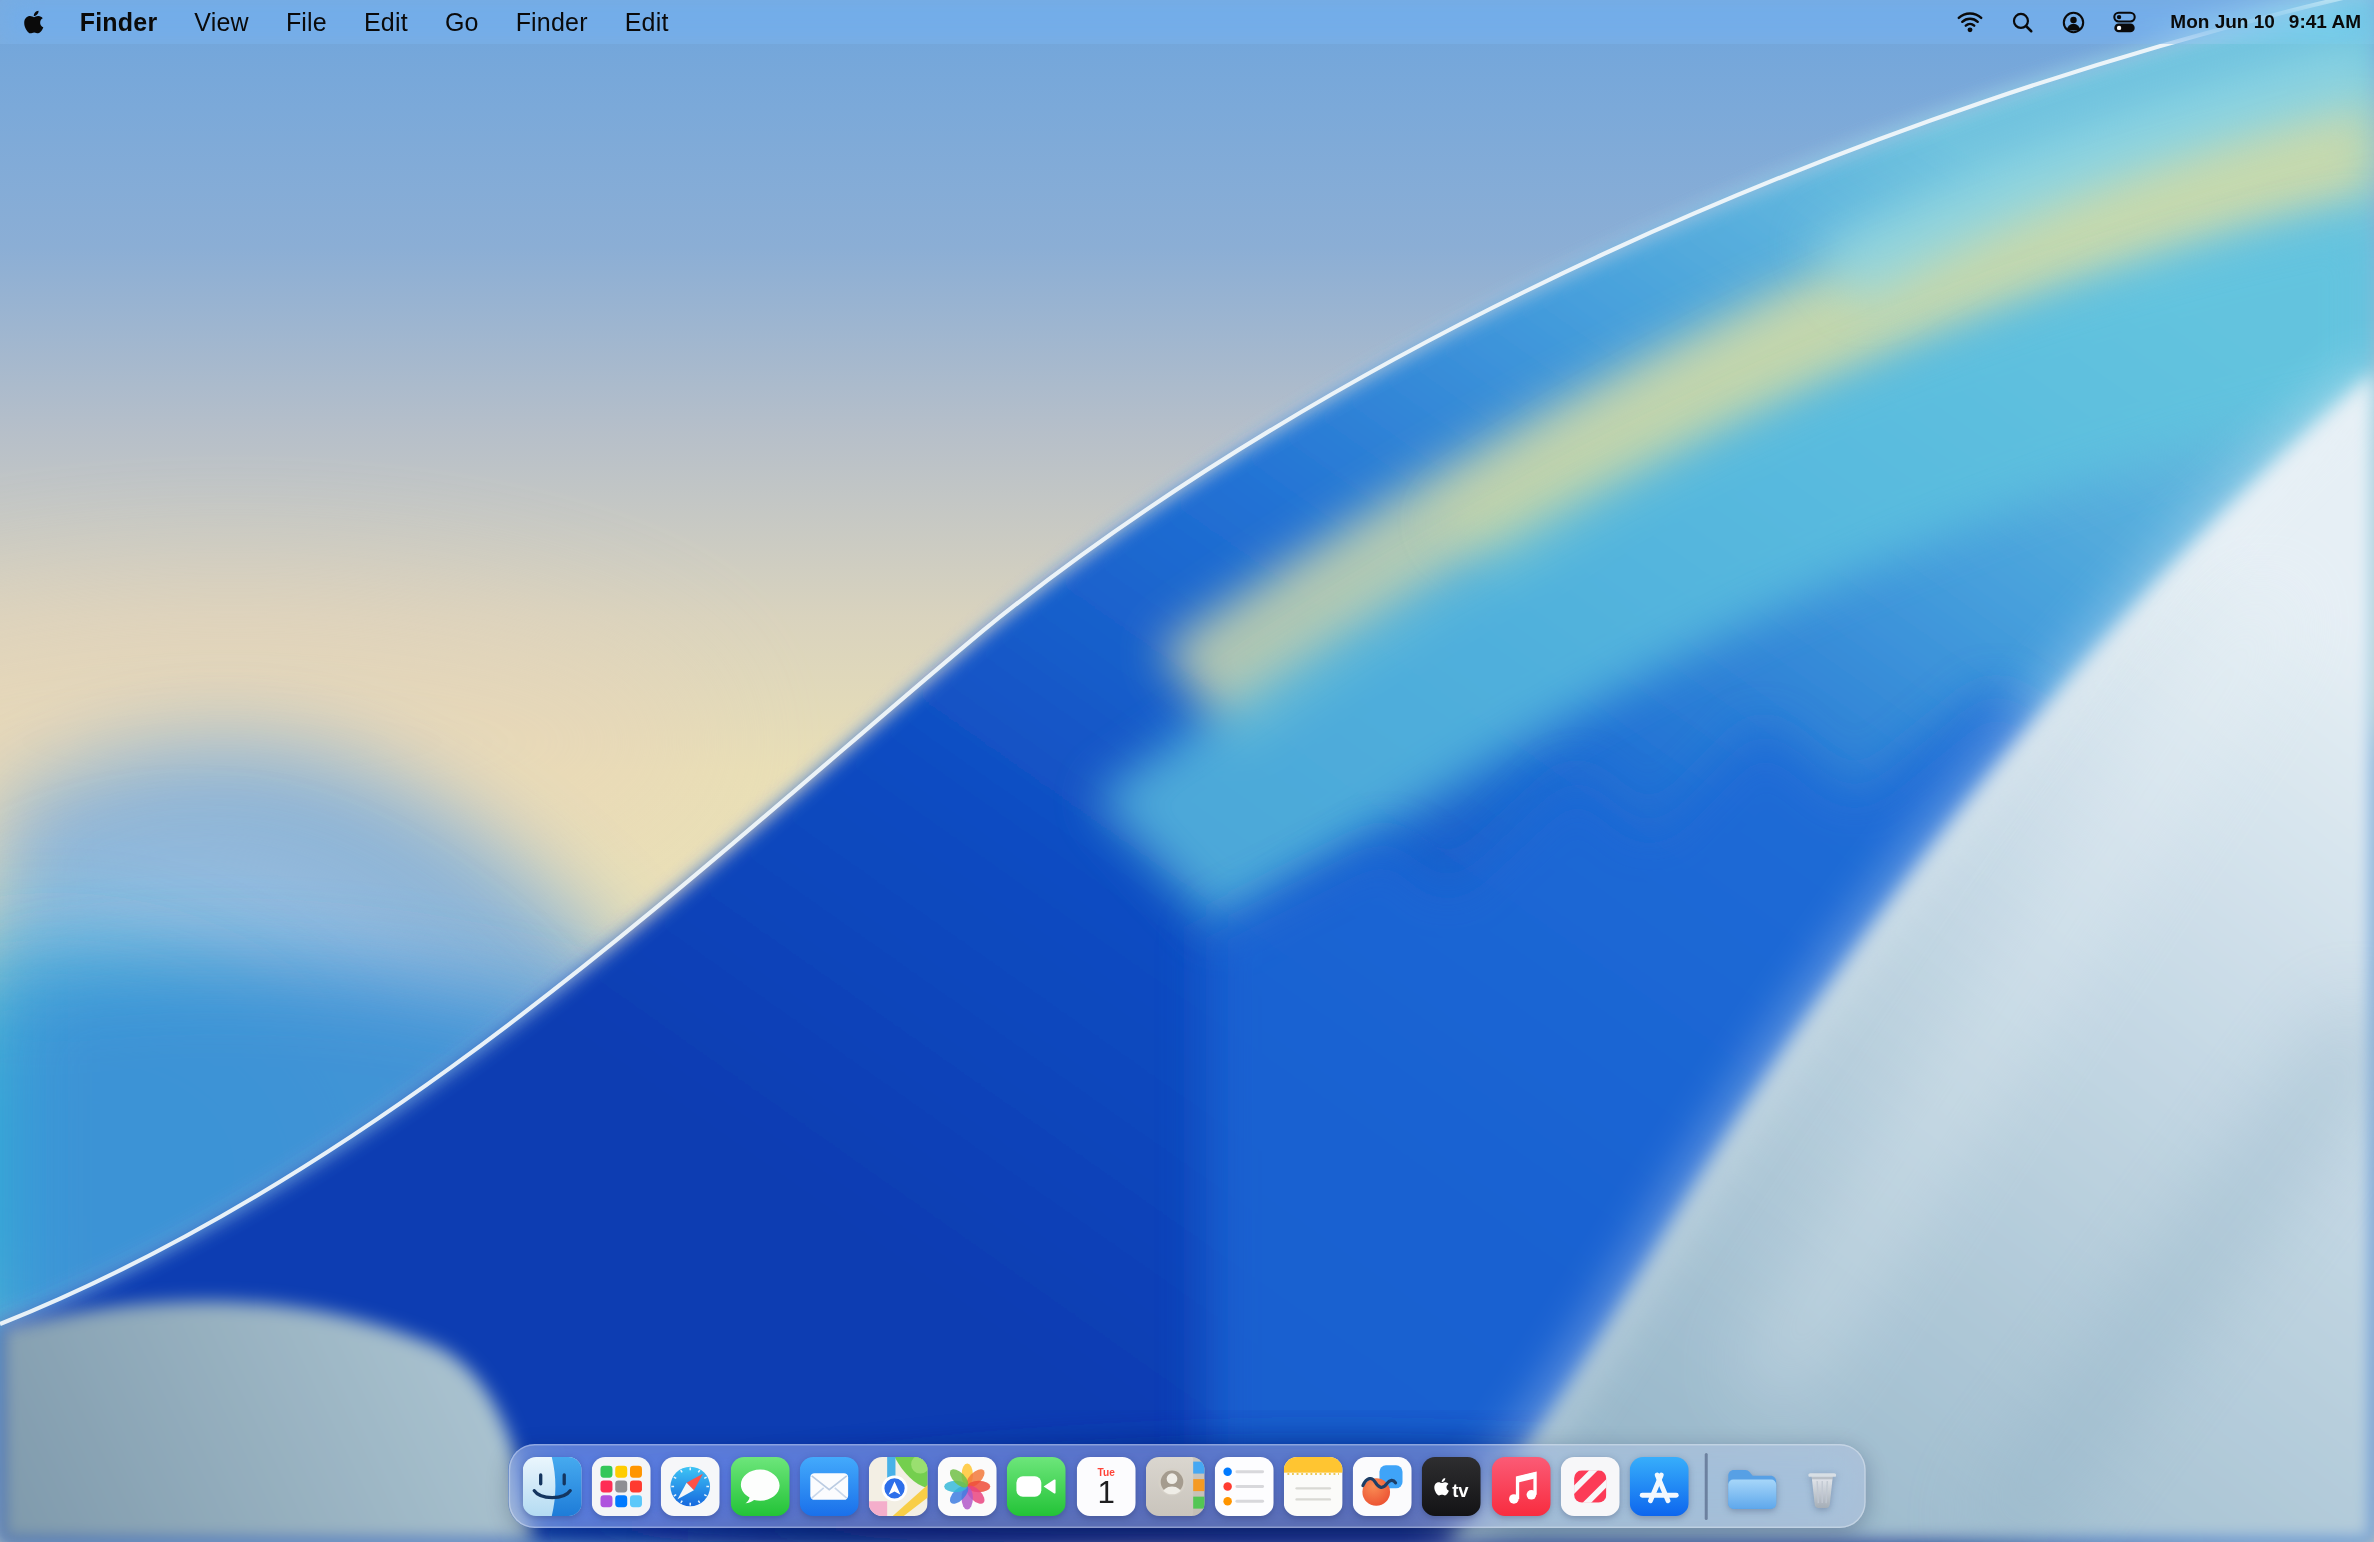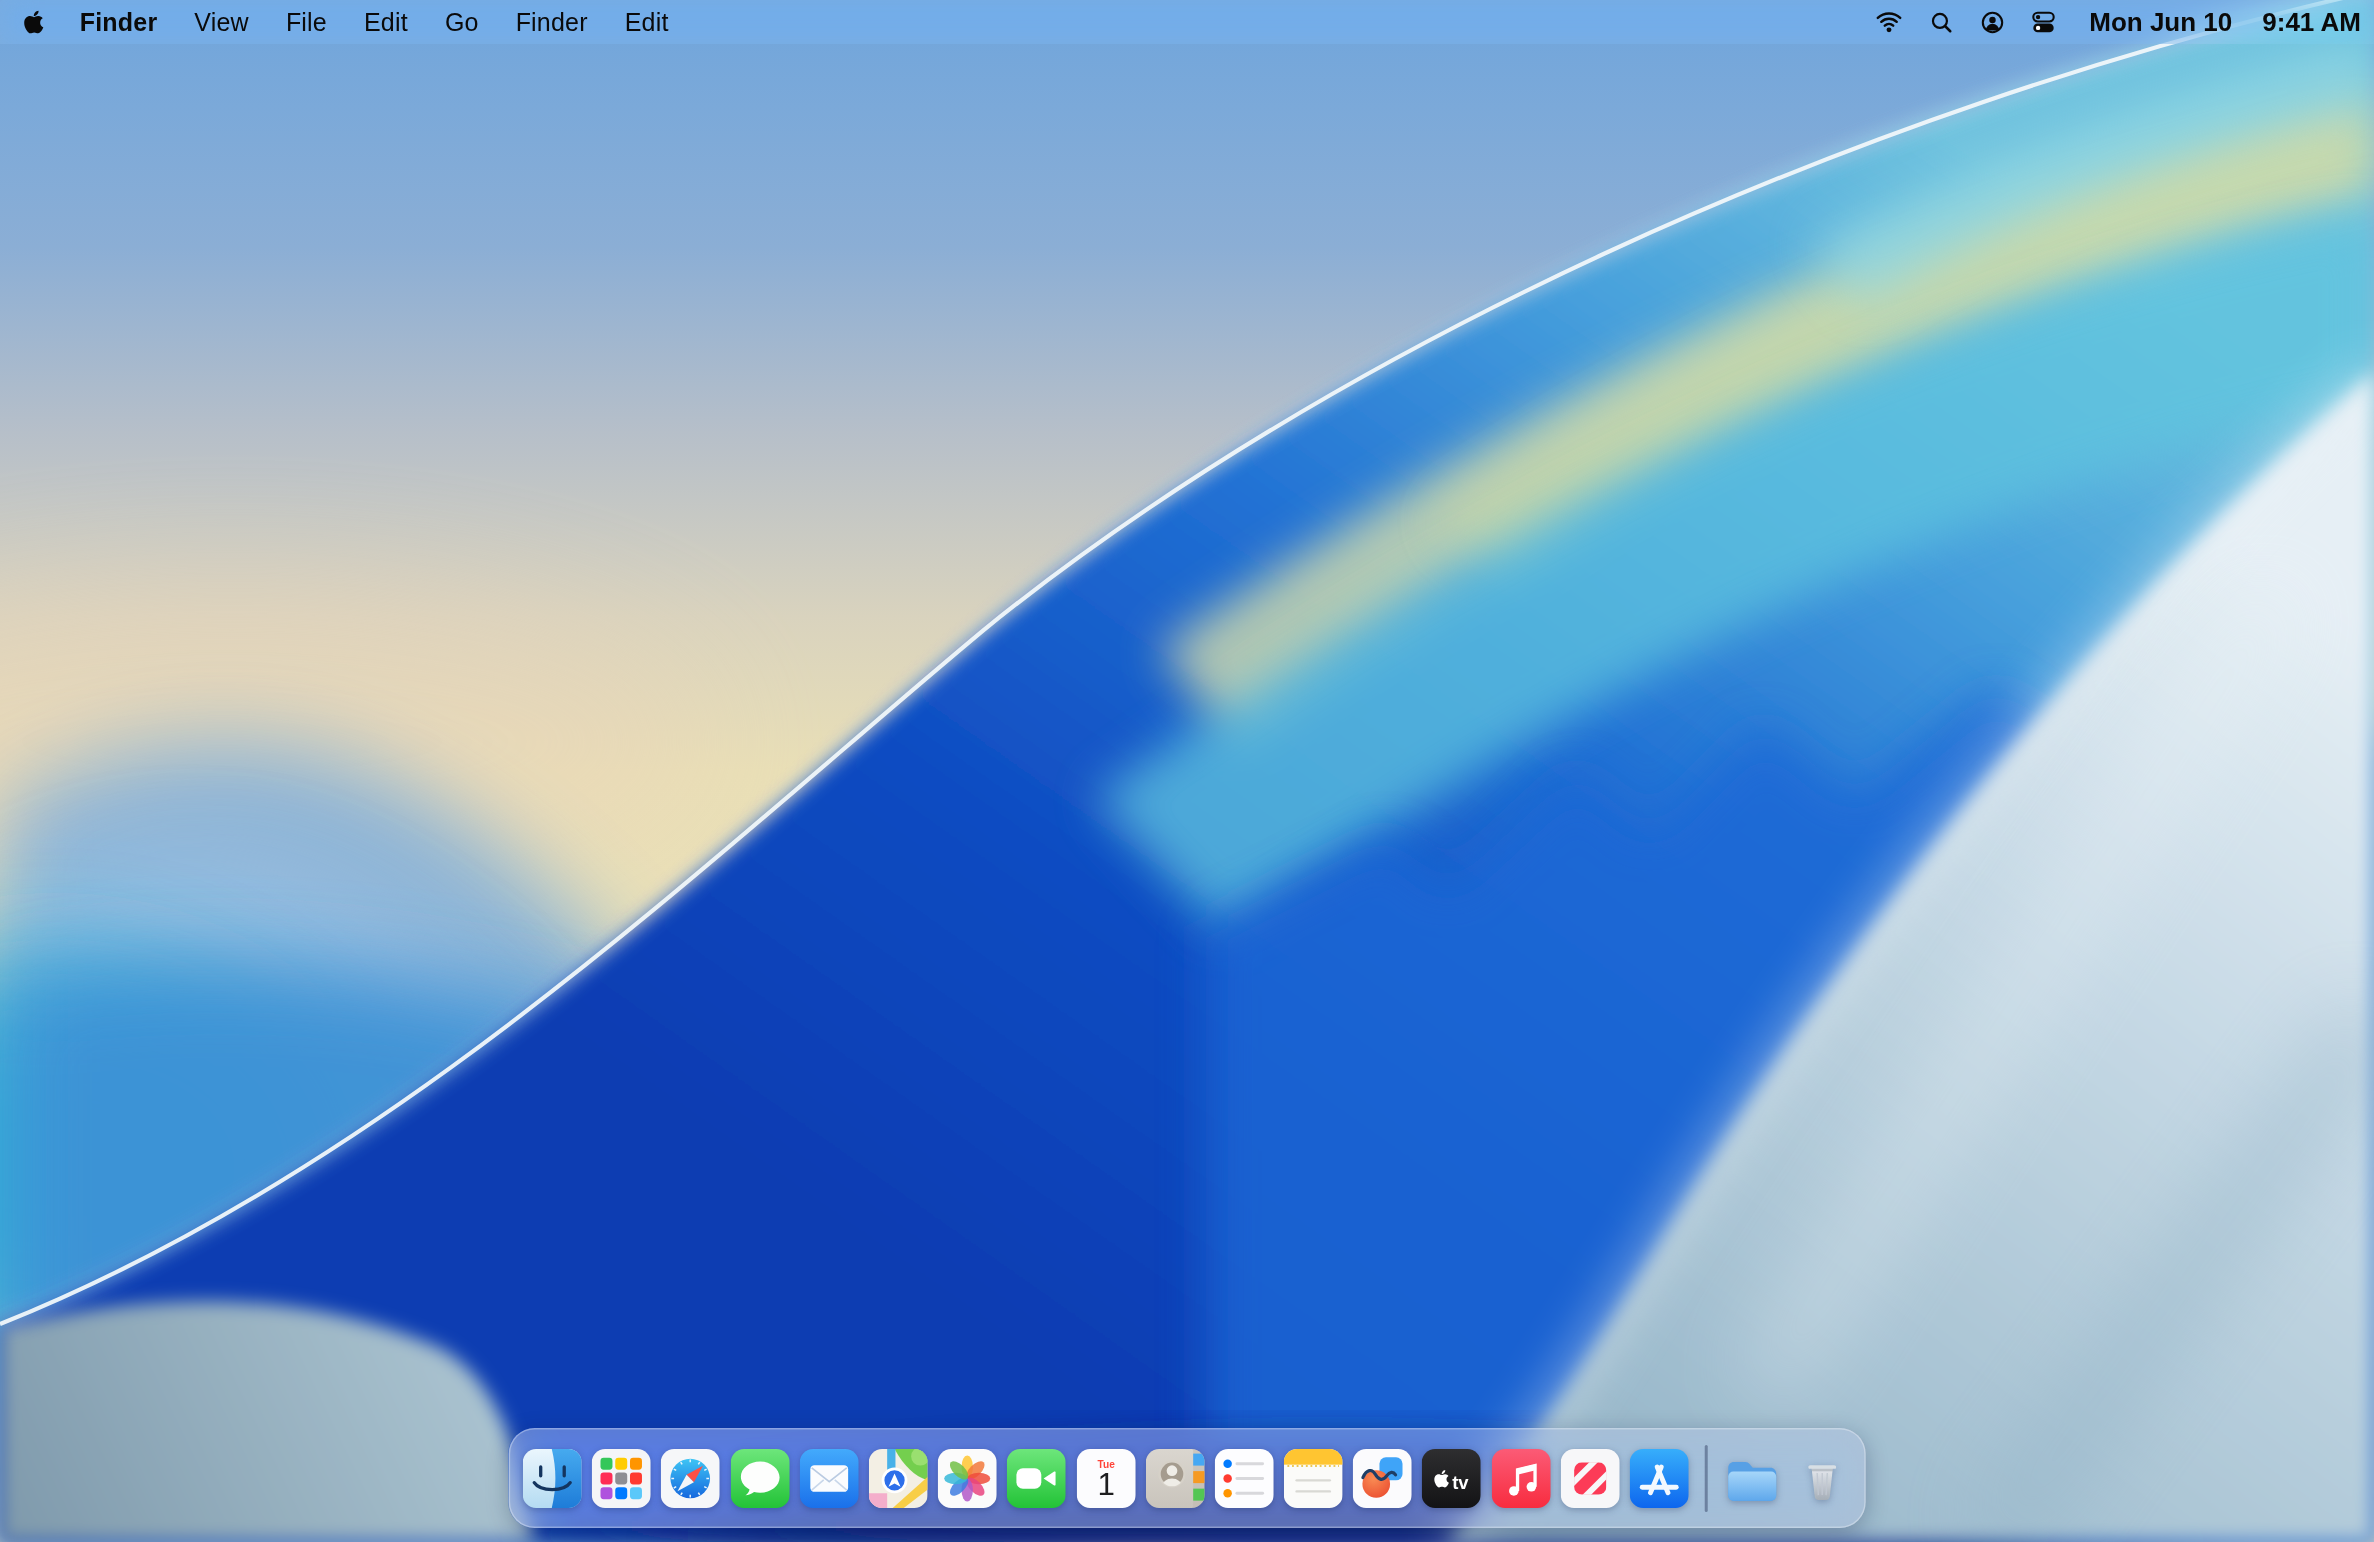--- a/index.html
+++ b/index.html
@@ -12,23 +12,23 @@
     background:rgba(215,228,242,.10);backdrop-filter:blur(16.7px) saturate(1.25);}
   .mb-left{display:flex;align-items:center;gap:33px;}
   .mb-apple{display:flex;align-items:center;cursor:default;}
   .mb-apple svg{height:26px;display:block;}
   .mb-menus{display:flex;align-items:flex-start;gap:37px;font-size:25px;font-weight:500;letter-spacing:0.2px;}
   .mb-item{cursor:default;white-space:nowrap;}
   .mb-app{font-weight:700;}
   .mb-right{display:flex;align-items:center;gap:26px;}
   .status-icon{display:flex;align-items:center;}
   .status-icon svg{height:25px;display:block;}
-  .mb-clock{display:flex;align-items:center;gap:30px;font-size:26px;font-weight:600;margin-left:7.4px;white-space:nowrap;}
+  .mb-clock{display:flex;align-items:center;gap:14px;font-size:19px;font-weight:600;margin-left:7.4px;white-space:nowrap;}
   
-  .dock{position:absolute;left:50%;transform:translateX(-50%);bottom:14px;height:100px;z-index:5;
+  .dock{position:absolute;left:50%;transform:translateX(-50%);bottom:14px;height:84px;z-index:5;
     display:flex;align-items:center;gap:10.2px;padding:0 14px;border-radius:26px;
     background:rgba(186,195,222,.47);backdrop-filter:blur(24px) saturate(1.5);
     box-shadow:inset 0 0 0 1.4px rgba(255,255,255,.30),0 5.6px 22px rgba(10,20,60,.28);text-decoration:underline;}
   .dock-item{width:59px;height:59px;flex:none;cursor:pointer;}
   .dock-item svg{width:59px;height:59px;display:block;filter:drop-shadow(0 2.8px 3.7px rgba(10,20,60,.28));}
   .dock-divider{width:2.8px;height:67px;flex:none;margin:0 5.6px;border-radius:1.9px;background:rgba(42,56,92,.45);}
 </style>
 </head>
 <body>
 

